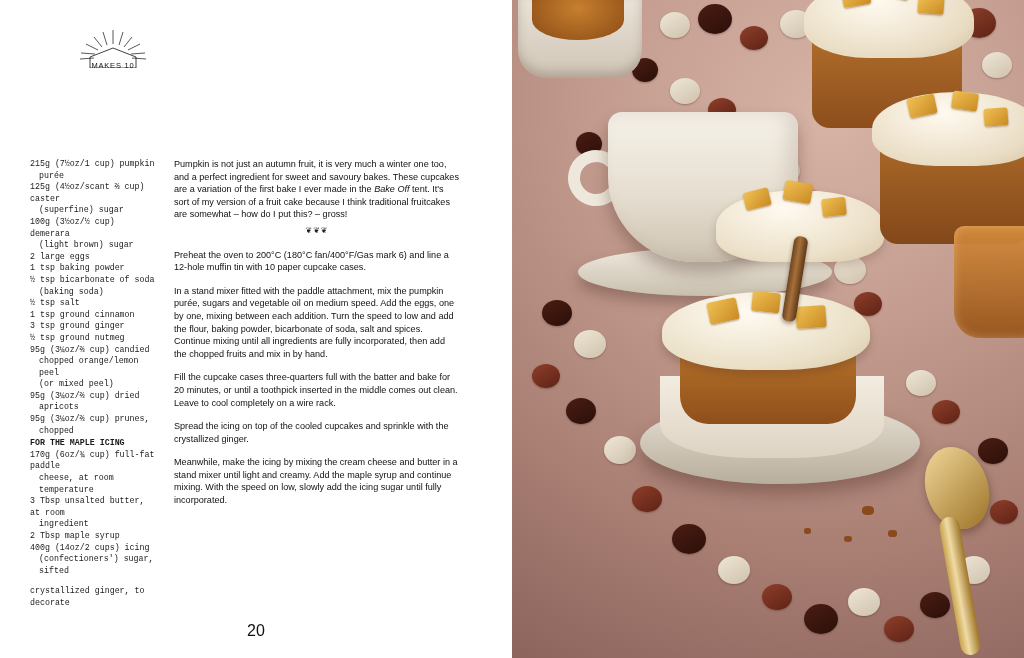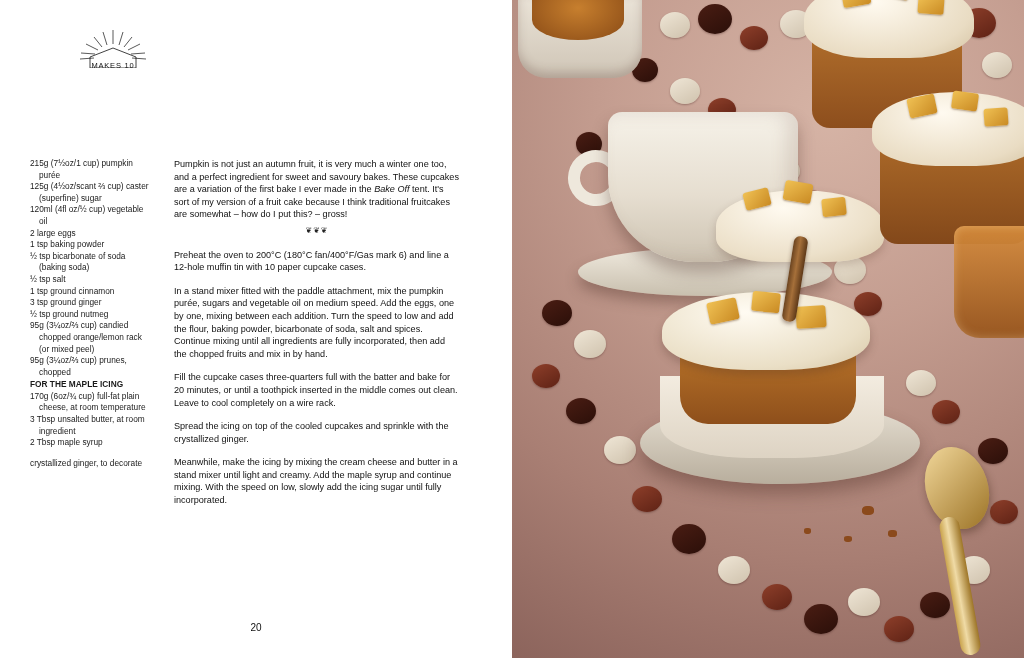--- a/index.html
+++ b/index.html
@@ -75,20 +75,21 @@
   }
 
   
   #ingredients {
     position: absolute;
     left: 30px; top: 158px;
     width: 126px;
     font-size: 8.3px;
     line-height: 11.6px;
     color: #1a1a1a;
+    font-family: Liberation Mono, monospace;
   }
   #ingredients .ing { margin: 0 0 0 0; }
   #ingredients .ing .cont { display: block; padding-left: 9px; }
   #ingredients .heading {
     font-weight: bold;
     margin-top: 1px;
   }
   #ingredients .spacer { height: 9px; }
 
   
@@ -111,21 +112,21 @@
     margin: 2px 0 11px 0;
     font-family: "DejaVu Sans", sans-serif;
   }
 
   
   #page-number {
     position: absolute;
     left: 0; top: 622px;
     width: 512px;
     text-align: center;
-    font-size: 10px;
+    font-size: 16px;
     color: #111;
   }
 
   
   #right-page {
     position: absolute;
     left: 512px; top: 0;
     width: 512px; height: 658px;
     overflow: hidden;
     background: #c9a99c;
@@ -323,22 +324,22 @@
     <div id="ingredients">
       <div class="ing">
         <span>215g (7½oz/1 cup) pumpkin</span>
         <span class="cont">purée</span>
       </div>
       <div class="ing">
         <span>125g (4½oz/scant ⅔ cup) caster</span>
         <span class="cont">(superfine) sugar</span>
       </div>
       <div class="ing">
-        <span>120ml (4fl oz/½ cup) vegetable</span>
-        <span class="cont">oil</span>
+        <span>100g (3½oz/½ cup) demerara</span>
+        <span class="cont">(light brown) sugar</span>
       </div>
       <div class="ing">
         <span>2 large eggs</span>
       </div>
       <div class="ing">
         <span>1 tsp baking powder</span>
       </div>
       <div class="ing">
         <span>½ tsp bicarbonate of soda</span>
         <span class="cont">(baking soda)</span>
@@ -350,40 +351,48 @@
         <span>1 tsp ground cinnamon</span>
       </div>
       <div class="ing">
         <span>3 tsp ground ginger</span>
       </div>
       <div class="ing">
         <span>½ tsp ground nutmeg</span>
       </div>
       <div class="ing">
         <span>95g (3¼oz/⅔ cup) candied</span>
-        <span class="cont">chopped orange/lemon rack</span>
+        <span class="cont">chopped orange/lemon peel</span>
         <span class="cont">(or mixed peel)</span>
+      </div>
+      <div class="ing">
+        <span>95g (3¼oz/⅔ cup) dried</span>
+        <span class="cont">apricots</span>
       </div>
       <div class="ing">
         <span>95g (3¼oz/⅔ cup) prunes,</span>
         <span class="cont">chopped</span>
       </div>
 
       <div class="heading">FOR THE MAPLE ICING</div>
 
       <div class="ing">
-        <span>170g (6oz/¾ cup) full-fat plain</span>
+        <span>170g (6oz/¾ cup) full-fat paddle</span>
         <span class="cont">cheese, at room temperature</span>
       </div>
       <div class="ing">
         <span>3 Tbsp unsalted butter, at room</span>
         <span class="cont">ingredient</span>
       </div>
       <div class="ing">
         <span>2 Tbsp maple syrup</span>
+      </div>
+      <div class="ing">
+        <span>400g (14oz/2 cups) icing</span>
+        <span class="cont">(confectioners') sugar, sifted</span>
       </div>
 
       <div class="spacer"></div>
 
       <div class="ing">crystallized ginger, to decorate</div>
     </div>
 
     <div id="method">
       <p class="intro"><span>Pumpkin is not just an autumn fruit, it is very much a winter one too, and a perfect ingredient for sweet and savoury bakes. These cupcakes are a variation of the first bake I ever made in the </span><em>Bake Off</em><span> tent. It's sort of my version of a fruit cake because I think traditional fruitcakes are somewhat – how do I put this? – gross!</span></p>
 

